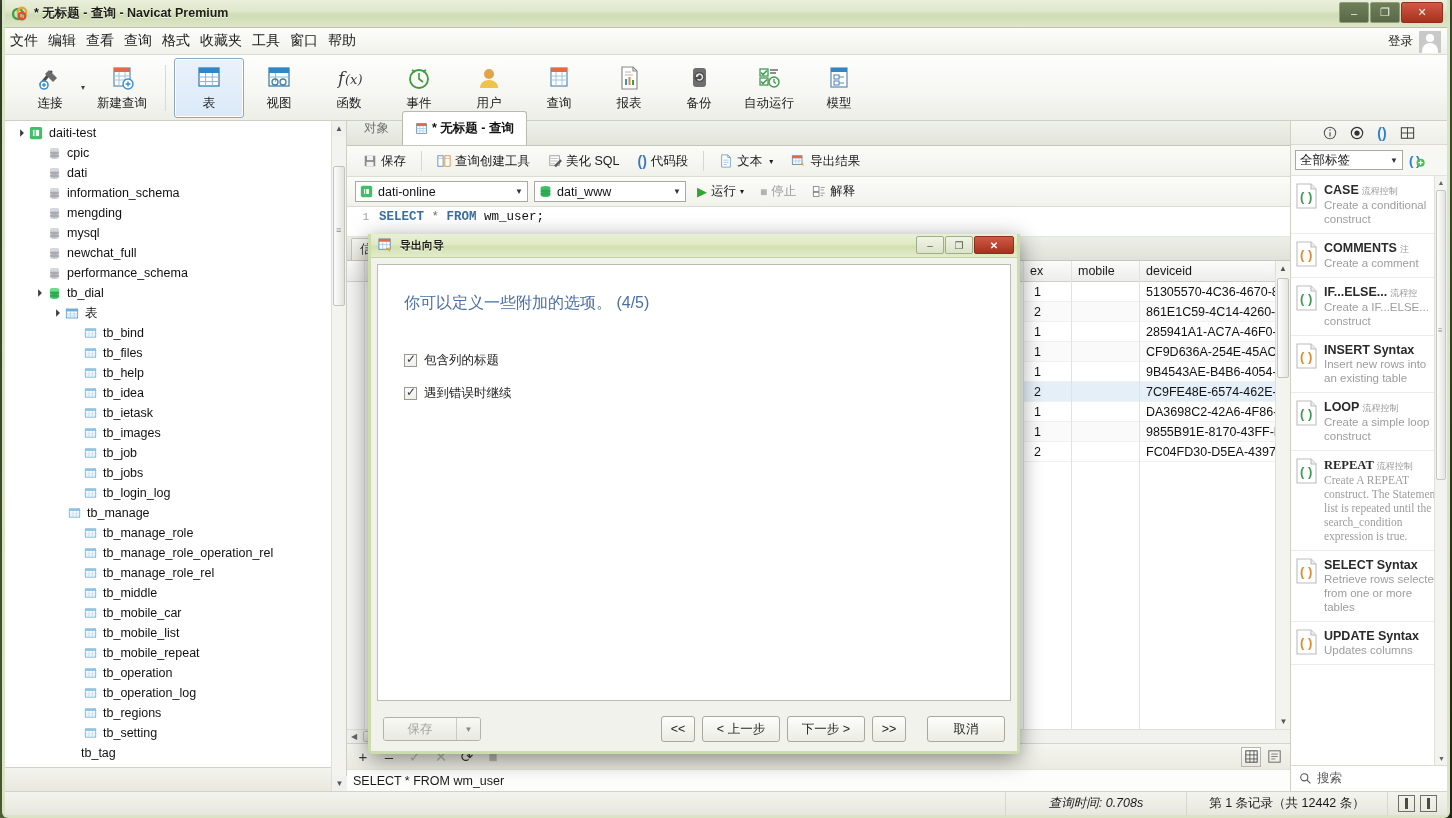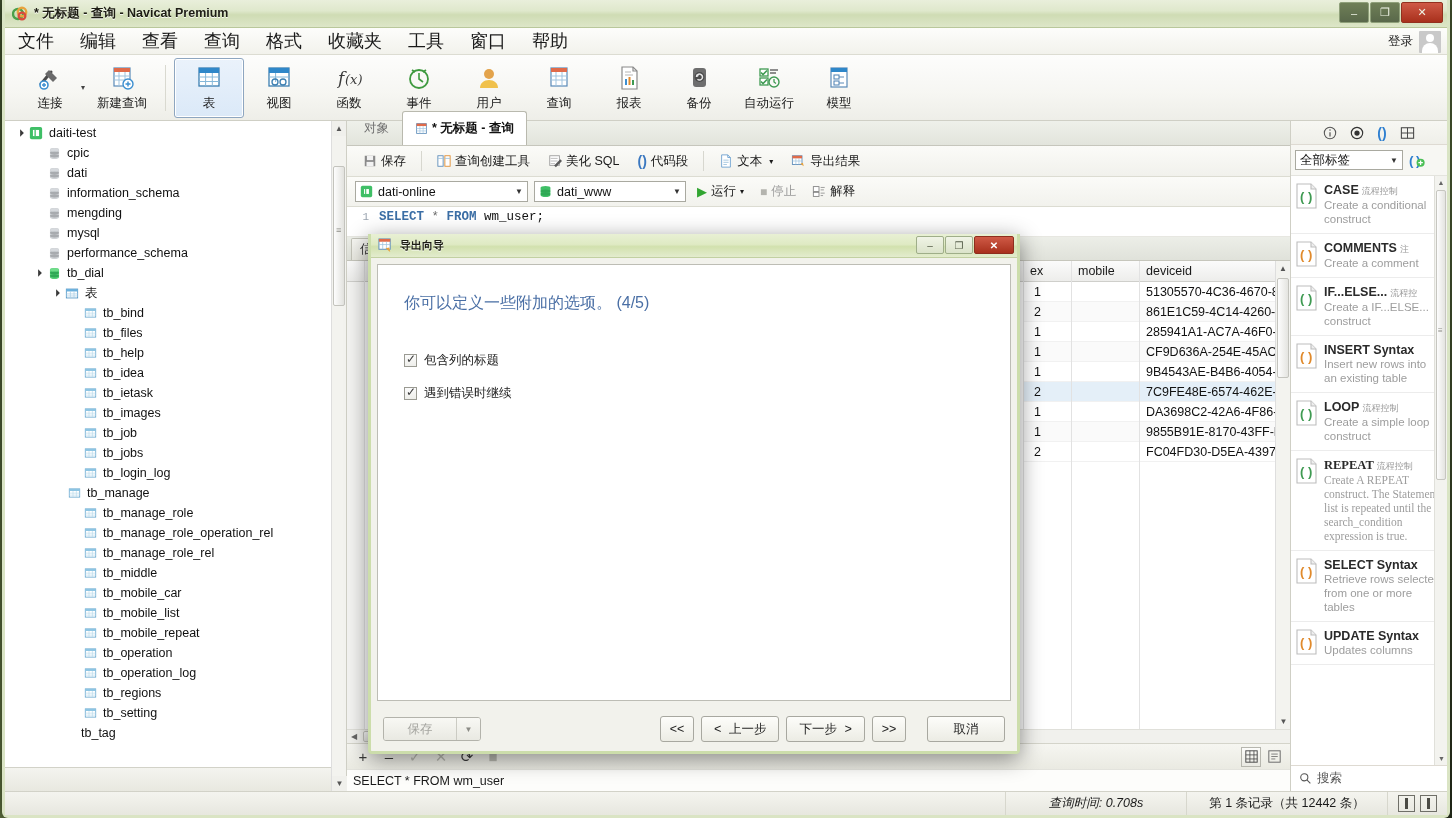--- a/index.html
+++ b/index.html
@@ -47,21 +47,21 @@
   }
   .wbtn.close { width: 42px; background: linear-gradient(180deg,#cf5a46,#a8301c); border-color:#93301f; }
   
   #menubar {
     height: 27px; flex: 0 0 27px;
     background: linear-gradient(180deg,#fdfdfb,#f2f2ec);
     border-bottom: 1px solid #dcdcd2;
     display: flex; align-items: center; position: relative;
   }
   #menubar .mi {
-    padding: 3px 13px; font-size: 18px; color: #1a1a1a; cursor: default;
+    padding: 3px 5px; font-size: 14px; color: #1a1a1a; cursor: default;
   }
   .login-area { position:absolute; right: 6px; top:0; height:27px; display:flex; align-items:center; gap:6px; }
   .login-area .lg-text { font-size: 12.5px; color:#222; }
   .avatar {
     width: 22px; height: 22px; background:#c9c9c9; border-radius:1px; position: relative; overflow:hidden;
   }
   .avatar:before { content:""; position:absolute; left:7px; top:3px; width:8px; height:8px; border-radius:50%; background:#fff; }
   .avatar:after { content:""; position:absolute; left:3px; top:12px; width:16px; height:11px; border-radius:8px 8px 0 0; background:#fff; }
   
   #toolbar {
@@ -210,21 +210,21 @@
   .chklabel { font-size:12.5px; color:#1c1c1c;}
   #dlg-footer { height:44px; flex:0 0 44px; display:flex; align-items:center; padding:0 12px; gap:7px;}
   .savebtn { display:flex; height:24px; border:1px solid #b3b3ab; border-radius:3px; overflow:hidden;}
   .savebtn .sb-main { width:72px; display:flex; align-items:center; justify-content:center; font-size:12.5px; color:#a5a5a0; background:linear-gradient(180deg,#f8f8f4,#e9e9e2);}
   .savebtn .sb-arrow { width:24px; display:flex; align-items:center; justify-content:center; font-size:8px; color:#8c8c86; background:linear-gradient(180deg,#f8f8f4,#e9e9e2); border-left:1px solid #cbcbc3;}
   .dbtn {
     height:26px; min-width:36px; padding:0 12px; border:1px solid #a8a8a0; border-radius:3px;
     background:linear-gradient(180deg,#fdfdfa,#ececE4); font-size:12.5px; color:#1c1c1c;
     display:flex; align-items:center; justify-content:center;
   }
-  .dbtn.wide { min-width:78px;font-family:Liberation Mono, monospace;}
+  .dbtn.wide { min-width:78px;}
   .dbtn.narrow { min-width:34px; padding:0 8px;}
   .push-right { margin-left:auto;}
   svg { display:block; }
 </style>
 </head>
 <body>
 
 <div id="desktop"></div>
 
 <div id="app-window">
@@ -471,20 +471,33 @@
             <span class="ico">
               <svg width="13" height="13" viewBox="0 0 16 16">
                 <ellipse cx="8" cy="3.3" rx="5.6" ry="2.2" fill="#b9bcc0"></ellipse>
                 <path d="M2.4 3.3v9.4c0 1.2 2.5 2.2 5.6 2.2s5.6-1 5.6-2.2V3.3" fill="#cfd2d6"></path>
                 <ellipse cx="8" cy="7.2" rx="5.6" ry="2" fill="#a8abaf"></ellipse>
                 <ellipse cx="8" cy="10.8" rx="5.6" ry="2" fill="#a8abaf"></ellipse>
                 <ellipse cx="8" cy="3.3" rx="5.6" ry="2.2" fill="#d6d9dd"></ellipse>
               </svg>
             </span>
             <span>mysql</span>
+          </div>
+          <div class="trow" style="padding-left: 26px;">
+            <span class="tw"></span>
+            <span class="ico">
+              <svg width="13" height="13" viewBox="0 0 16 16">
+                <ellipse cx="8" cy="3.3" rx="5.6" ry="2.2" fill="#b9bcc0"></ellipse>
+                <path d="M2.4 3.3v9.4c0 1.2 2.5 2.2 5.6 2.2s5.6-1 5.6-2.2V3.3" fill="#cfd2d6"></path>
+                <ellipse cx="8" cy="7.2" rx="5.6" ry="2" fill="#a8abaf"></ellipse>
+                <ellipse cx="8" cy="10.8" rx="5.6" ry="2" fill="#a8abaf"></ellipse>
+                <ellipse cx="8" cy="3.3" rx="5.6" ry="2.2" fill="#d6d9dd"></ellipse>
+              </svg>
+            </span>
+            <span>newchat_full</span>
           </div>
           <div class="trow" style="padding-left: 26px;">
             <span class="tw"></span>
             <span class="ico">
               <svg width="13" height="13" viewBox="0 0 16 16">
                 <ellipse cx="8" cy="3.3" rx="5.6" ry="2.2" fill="#b9bcc0"></ellipse>
                 <path d="M2.4 3.3v9.4c0 1.2 2.5 2.2 5.6 2.2s5.6-1 5.6-2.2V3.3" fill="#cfd2d6"></path>
                 <ellipse cx="8" cy="7.2" rx="5.6" ry="2" fill="#a8abaf"></ellipse>
                 <ellipse cx="8" cy="10.8" rx="5.6" ry="2" fill="#a8abaf"></ellipse>
                 <ellipse cx="8" cy="3.3" rx="5.6" ry="2.2" fill="#d6d9dd"></ellipse>

